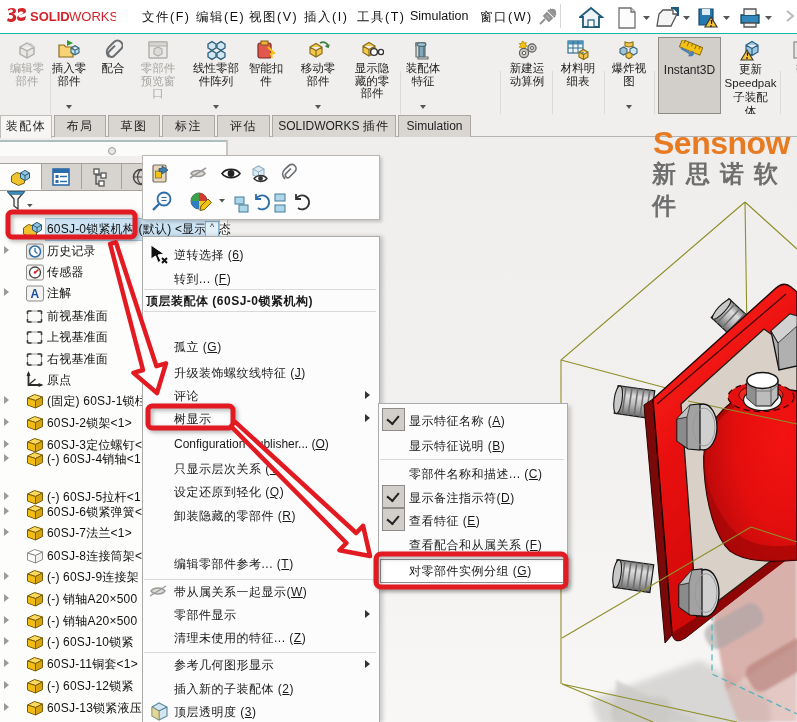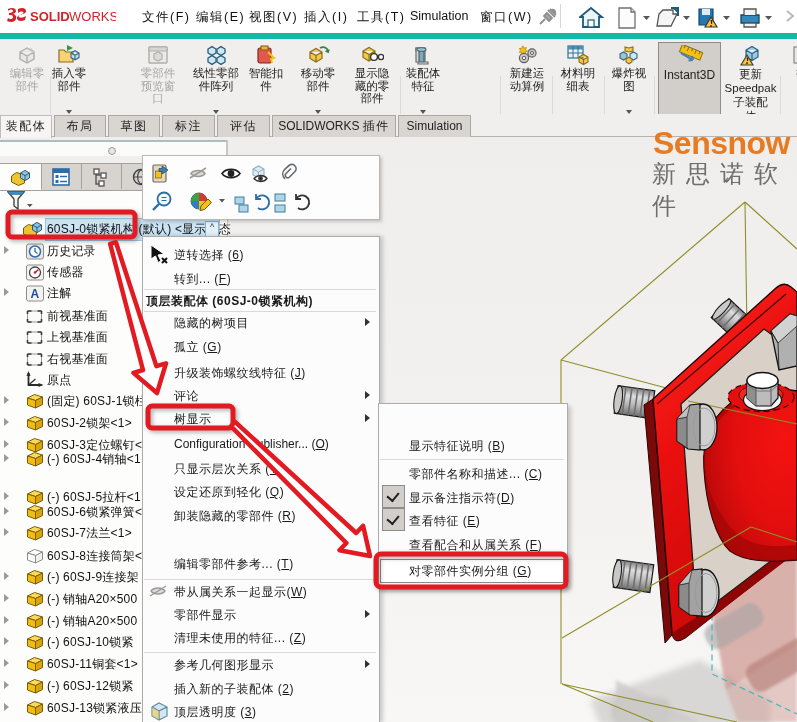--- a/index.html
+++ b/index.html
@@ -4,38 +4,38 @@
 <style>
 html,body{margin:0;padding:0;}
 body{width:797px;height:722px;position:relative;overflow:hidden;background:#fff;
   font-family:"Liberation Sans",sans-serif;-webkit-font-smoothing:antialiased;}
 .abs{position:absolute;}
 .cjk{letter-spacing:1.5px;}
 
 #menubar{left:0;top:0;width:797px;height:33px;background:#fff;}
 #menubar .mi{position:absolute;top:9px;font-size:12.5px;color:#111;white-space:nowrap;}
 
-#ribbon{left:0;top:33px;width:797px;height:81px;background:#f0efed;border-top:6px solid #14b8a6;}
+#ribbon{left:0;top:33px;width:797px;height:81px;background:#f0efed;border-top:1px solid #14b8a6;}
 .rbtn{position:absolute;top:2px;height:76px;text-align:center;}
 .rbtn .ric{position:absolute;top:3px;left:50%;transform:translateX(-50%);}
 .rbtn .rlb{position:absolute;top:26px;width:100%;left:0;font-size:11.5px;line-height:12.5px;color:#222;letter-spacing:0px;}
 .rbtn.gray .rlb{color:#a8a6a3;}
 .rbtn .car{position:absolute;bottom:3px;left:50%;transform:translateX(-50%);width:0;height:0;
   border-left:3.5px solid transparent;border-right:3.5px solid transparent;border-top:4px solid #555;}
 .rsep{position:absolute;top:37px;width:1px;height:76px;background:#dcdad7;}
 
 #tabrow{left:0;top:114px;width:797px;height:23px;background:#f0efed;}
 .tab{position:absolute;top:1px;height:21px;line-height:21px;font-size:12px;color:#222;
   background:#d9d6d2;border:1px solid #aba8a4;border-bottom:none;text-align:center;}
 .tab.sel{background:#f6f5f3;border-color:#c0bdb9;z-index:2;height:22px;}
 #tabrow .tbase{position:absolute;left:0;top:22px;width:797px;height:1px;background:#b7b3af;}
 
 #gfx{left:0;top:137px;width:797px;height:585px;background:linear-gradient(180deg,#efeeec 0%,#f2f1ef 55%,#f8f7f6 100%);}
 #sensnow{position:absolute;left:653px;top:-12px;font-size:32px;font-weight:bold;color:#e87b22;letter-spacing:-0.5px;}
-#sinuo{position:absolute;left:652px;top:21px;font-size:24px;color:#6e6e6e;letter-spacing:10px;font-weight:normal;}
+#sinuo{position:absolute;left:652px;top:21px;font-size:24px;color:#6e6e6e;letter-spacing:10px;font-weight:bold;}
 
 #panel{left:0;top:140px;width:227px;height:582px;background:#fdfdfc;border-right:1px solid #c9c6c2;}
 #ptabs{position:absolute;left:0;top:23px;width:227px;height:26px;background:#d7d4d0;border-top:1px solid #a5a29e;border-bottom:1px solid #a5a29e;}
 .ptab{position:absolute;top:0;height:25px;border-right:1px solid #a5a29e;background:#d7d4d0;}
 .ptab.sel{background:#fdfdfc;border-bottom:1px solid #fdfdfc;}
 .trow{position:absolute;left:0;width:227px;height:21px;font-size:12px;color:#111;white-space:nowrap;}
 .trow .arr{position:absolute;left:4px;top:6px;width:0;height:0;border-top:4px solid transparent;border-bottom:4px solid transparent;border-left:5px solid #9a9a9a;}
 .trow .tic{position:absolute;left:24px;top:1px;}
 .trow .ttx{position:absolute;left:47px;top:3px;letter-spacing:0.5px;}
 
@@ -114,20 +114,26 @@
     <div class="rlb cjk">编辑零<br>部件</div>
   </div>
   <div class="rbtn" style="left:46px;width:46px">
     <svg class="ric" width="24" height="22" viewBox="0 0 24 22">
         <path d="M2 6 L2 18 L16 18 L16 8 L9 8 L7 6 Z" fill="#f7d374" stroke="#8a6d1d" stroke-width="1.2"></path>
         <path d="M10 1 l6 3 l-6 3 z" fill="#2e9e3a"></path>
         <path d="M14 9 l4 -2.3 l4 2.3 v4.6 l-4 2.3 l-4 -2.3 z M14 9 l4 2.3 l4 -2.3 M18 11.3 V16" fill="#bfe0ef" stroke="#35657f" stroke-width="1.1"></path>
       </svg>
     <div class="rlb cjk">插入零<br>部件</div>
     <div class="car"></div>
+  </div>
+  <div class="rbtn" style="left:92px;width:42px">
+    <svg class="ric" width="20" height="22" viewBox="0 0 20 22">
+        <path d="M6 18 C3 15 3 11 6 8 L11 3 C13 1 16 1 18 3 C20 5 20 8 18 10 L11 17 C9.7 18.3 7.6 18.3 6.3 17 C5 15.7 5 13.6 6.3 12.3 L12 6.6" fill="none" stroke="#6b6f74" stroke-width="2"></path>
+      </svg>
+    <div class="rlb cjk">配合</div>
   </div>
   <div class="rbtn gray" style="left:134px;width:48px">
     <svg class="ric" width="22" height="22" viewBox="0 0 22 22">
         <rect x="2" y="3" width="18" height="16" rx="1" fill="#eceae8" stroke="#b0aeab" stroke-width="1.4"></rect>
         <rect x="2" y="3" width="18" height="4" fill="#d8d6d3" stroke="#b0aeab" stroke-width="1"></rect>
         <path d="M7 10 l4 -2 l4 2 v5 l-4 2 l-4 -2 z" fill="#dddbd8" stroke="#b0aeab" stroke-width="1.2"></path>
       </svg>
     <div class="rlb cjk">零部件<br>预览窗<br>口</div>
   </div>
   <div class="rbtn" style="left:188px;width:56px">
@@ -648,24 +654,20 @@
         <path d="M14 14 l5 5 M19 14 l-5 5" stroke="#111" stroke-width="2"></path>
       </svg>
       <span class="mtx">逆转选择 (<u>6</u>)</span>
     </div>
   <div class="mrow " style="top:30px">
       <span class="mtx">转到... (<u>F</u>)</span>
     </div>
   <div class="mrow hdr" style="top:52px">
       <span class="mtx">顶层装配体 (60SJ-0锁紧机构)</span>
     </div>
-  <div class="mrow " style="top:74px">
-      <span class="mtx">隐藏的树项目</span>
-      <div class="sub"></div>
-    </div>
   <div class="mrow " style="top:98px">
       <span class="mtx">孤立 (<u>G</u>)</span>
     </div>
   <div class="mrow " style="top:124px">
       <span class="mtx">升级装饰螺纹线特征 (<u>J</u>)</span>
     </div>
   <div class="mrow " style="top:147px">
       <span class="mtx">评论</span>
       <div class="sub"></div>
     </div>
@@ -714,20 +716,24 @@
         <path d="M3 6 l7 -4 l8 4 v9 l-8 4 l-7 -4 z" fill="#cfe3ef" stroke="#447a96" stroke-width="1.2" opacity="0.85"></path>
         <path d="M3 6 l7 4 l8 -4 M10 10 v9" stroke="#447a96" stroke-width="1.1" fill="none"></path>
         <path d="M3 6 l7 4 v9 l-7 -4 z" fill="#f2c84b" opacity="0.55"></path>
       </svg>
       <span class="mtx">顶层透明度 (<u>3</u>)</span>
     </div>
 </div>
 <div class="abs" id="smenu">
   <div class="msep" style="top:55px;width:184px"></div>
   <div class="abs" style="left:1px;top:155px;width:182px;height:22px;background:#fff;border:1px solid #8f8f8f"></div>
+  <div class="srow" style="top:4px">
+      <div class="chk"></div>
+      <span class="stx">显示特征名称 (<u>A</u>)</span>
+    </div>
   <div class="srow" style="top:29px">
       <span class="stx">显示特征说明 (<u>B</u>)</span>
     </div>
   <div class="srow" style="top:57px">
       <span class="stx">零部件名称和描述... (<u>C</u>)</span>
     </div>
   <div class="srow" style="top:81px">
       <div class="chk"></div>
       <span class="stx">显示备注指示符(<u>D</u>)</span>
     </div>

